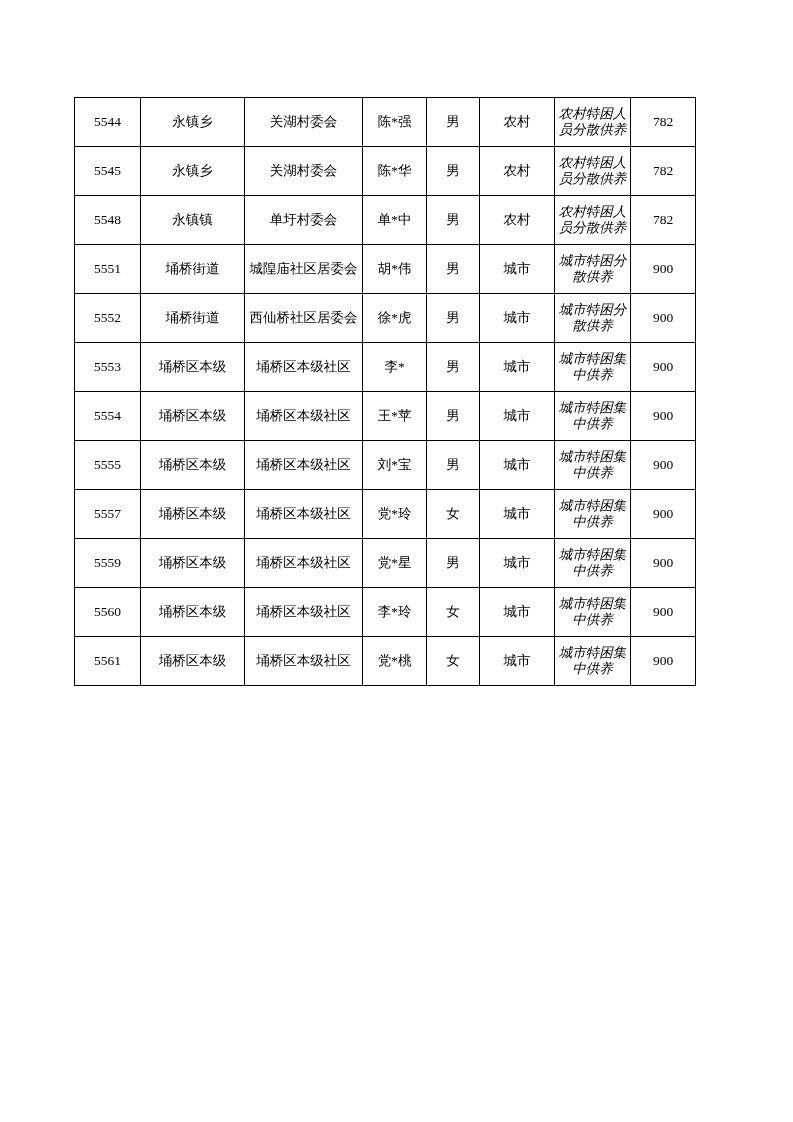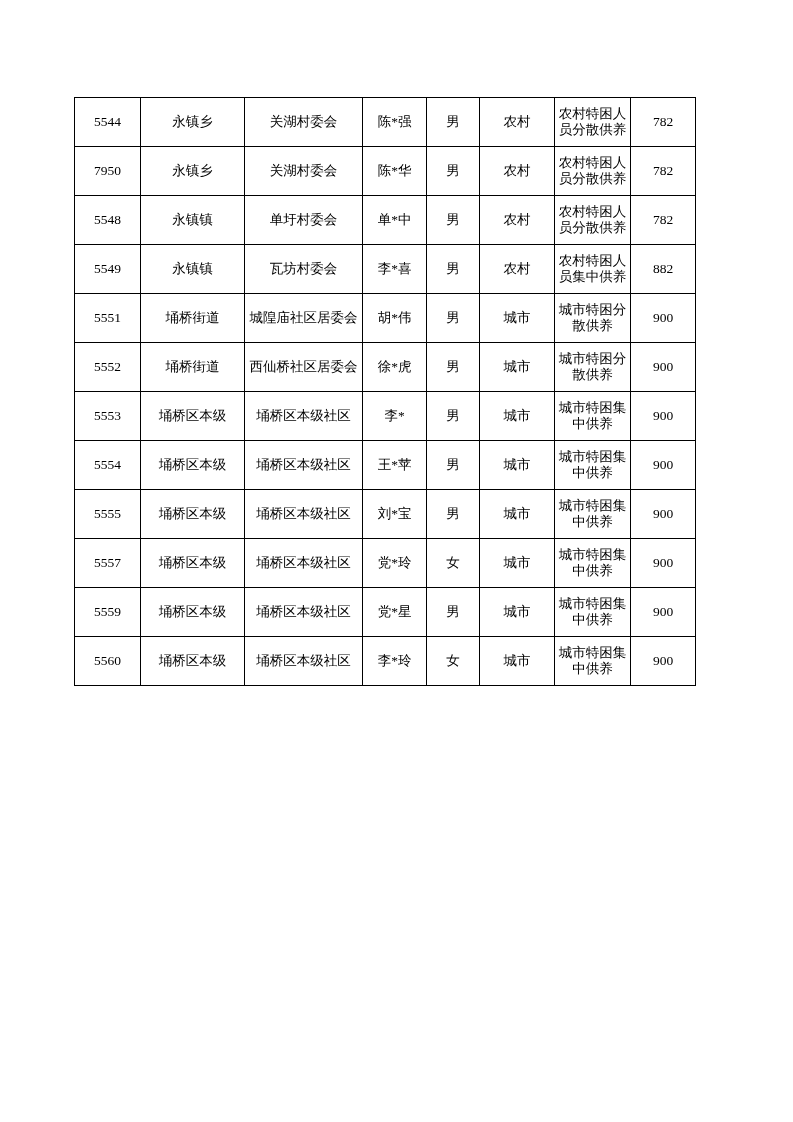--- a/index.html
+++ b/index.html
@@ -53,21 +53,21 @@
   col.c-type    { width: 75px; }
   col.c-cat     { width: 76px; }
   col.c-amount  { width: 65px; }
 
   td.cell-id      { font-size: 14px; }
   td.cell-town    { font-size: 14px; }
   td.cell-village { font-size: 14px; }
   td.cell-name    { font-size: 14px; }
   td.cell-gender  { font-size: 14px; }
   td.cell-type    { font-size: 14px; }
-  td.cell-cat     { font-size: 13px; line-height: 1.12; }
+  td.cell-cat     { font-size: 13px; line-height: 1.12; font-style: italic; }
   td.cell-amount  { font-size: 14px; }
 
   .cat-inner {
     display: block;
     max-height: 46px;
     overflow: hidden;
   }
 </style>
 </head>
 <body>
@@ -92,21 +92,21 @@
             <td class="cell-village"><span>关湖村委会</span></td>
             <td class="cell-name"><span>陈*强</span></td>
             <td class="cell-gender"><span>男</span></td>
             <td class="cell-type"><span>农村</span></td>
             <td class="cell-cat">
               <span class="cat-inner">农村特困人员分散供养</span>
             </td>
             <td class="cell-amount"><span>782</span></td>
           </tr>
           <tr>
-            <td class="cell-id"><span>7950</span></td>
+            <td class="cell-id"><span>5545</span></td>
             <td class="cell-town"><span>永镇乡</span></td>
             <td class="cell-village"><span>关湖村委会</span></td>
             <td class="cell-name"><span>陈*华</span></td>
             <td class="cell-gender"><span>男</span></td>
             <td class="cell-type"><span>农村</span></td>
             <td class="cell-cat">
               <span class="cat-inner">农村特困人员分散供养</span>
             </td>
             <td class="cell-amount"><span>782</span></td>
           </tr>
@@ -116,32 +116,20 @@
             <td class="cell-village"><span>单圩村委会</span></td>
             <td class="cell-name"><span>单*中</span></td>
             <td class="cell-gender"><span>男</span></td>
             <td class="cell-type"><span>农村</span></td>
             <td class="cell-cat">
               <span class="cat-inner">农村特困人员分散供养</span>
             </td>
             <td class="cell-amount"><span>782</span></td>
           </tr>
           <tr>
-            <td class="cell-id"><span>5549</span></td>
-            <td class="cell-town"><span>永镇镇</span></td>
-            <td class="cell-village"><span>瓦坊村委会</span></td>
-            <td class="cell-name"><span>李*喜</span></td>
-            <td class="cell-gender"><span>男</span></td>
-            <td class="cell-type"><span>农村</span></td>
-            <td class="cell-cat">
-              <span class="cat-inner">农村特困人员集中供养</span>
-            </td>
-            <td class="cell-amount"><span>882</span></td>
-          </tr>
-          <tr>
             <td class="cell-id"><span>5551</span></td>
             <td class="cell-town"><span>埇桥街道</span></td>
             <td class="cell-village"><span>城隍庙社区居委会</span></td>
             <td class="cell-name"><span>胡*伟</span></td>
             <td class="cell-gender"><span>男</span></td>
             <td class="cell-type"><span>城市</span></td>
             <td class="cell-cat">
               <span class="cat-inner">城市特困分散供养</span>
             </td>
             <td class="cell-amount"><span>900</span></td>
@@ -223,16 +211,28 @@
             <td class="cell-town"><span>埇桥区本级</span></td>
             <td class="cell-village"><span>埇桥区本级社区</span></td>
             <td class="cell-name"><span>李*玲</span></td>
             <td class="cell-gender"><span>女</span></td>
             <td class="cell-type"><span>城市</span></td>
             <td class="cell-cat">
               <span class="cat-inner">城市特困集中供养</span>
             </td>
             <td class="cell-amount"><span>900</span></td>
           </tr>
+          <tr>
+            <td class="cell-id"><span>5561</span></td>
+            <td class="cell-town"><span>埇桥区本级</span></td>
+            <td class="cell-village"><span>埇桥区本级社区</span></td>
+            <td class="cell-name"><span>党*桃</span></td>
+            <td class="cell-gender"><span>女</span></td>
+            <td class="cell-type"><span>城市</span></td>
+            <td class="cell-cat">
+              <span class="cat-inner">城市特困集中供养</span>
+            </td>
+            <td class="cell-amount"><span>900</span></td>
+          </tr>
         </tbody>
     </table>
   </div>
 </div>
 
 </body></html>

